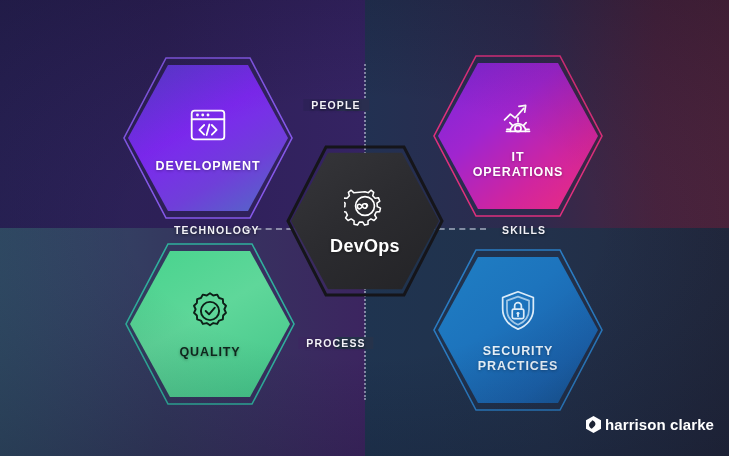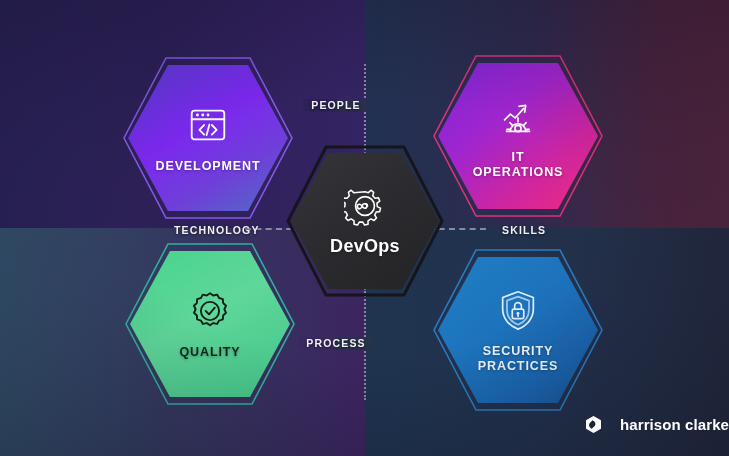--- a/index.html
+++ b/index.html
@@ -93,21 +93,21 @@
     color:#ffffff;font-size:18px;letter-spacing:0.3px;margin-top:9px;font-weight:bold;
   }
   #hex-devops .hex-icon{width:42px;height:42px;}
 
   
   .hex-stroke{position:absolute;overflow:visible;}
 
   
   #logo{
     position:absolute;left:586px;top:416px;
-    display:flex;align-items:center;gap:19px;text-align:center;
+    display:flex;align-items:center;gap:4px;text-align:center;
   }
   #logo-mark{width:15px;height:17px;display:block;}
   #logo-text{
     color:#ffffff;font-size:15px;letter-spacing:0.1px;
     font-weight:bold;white-space:nowrap;
   }
 </style>
 </head>
 <body>
 

